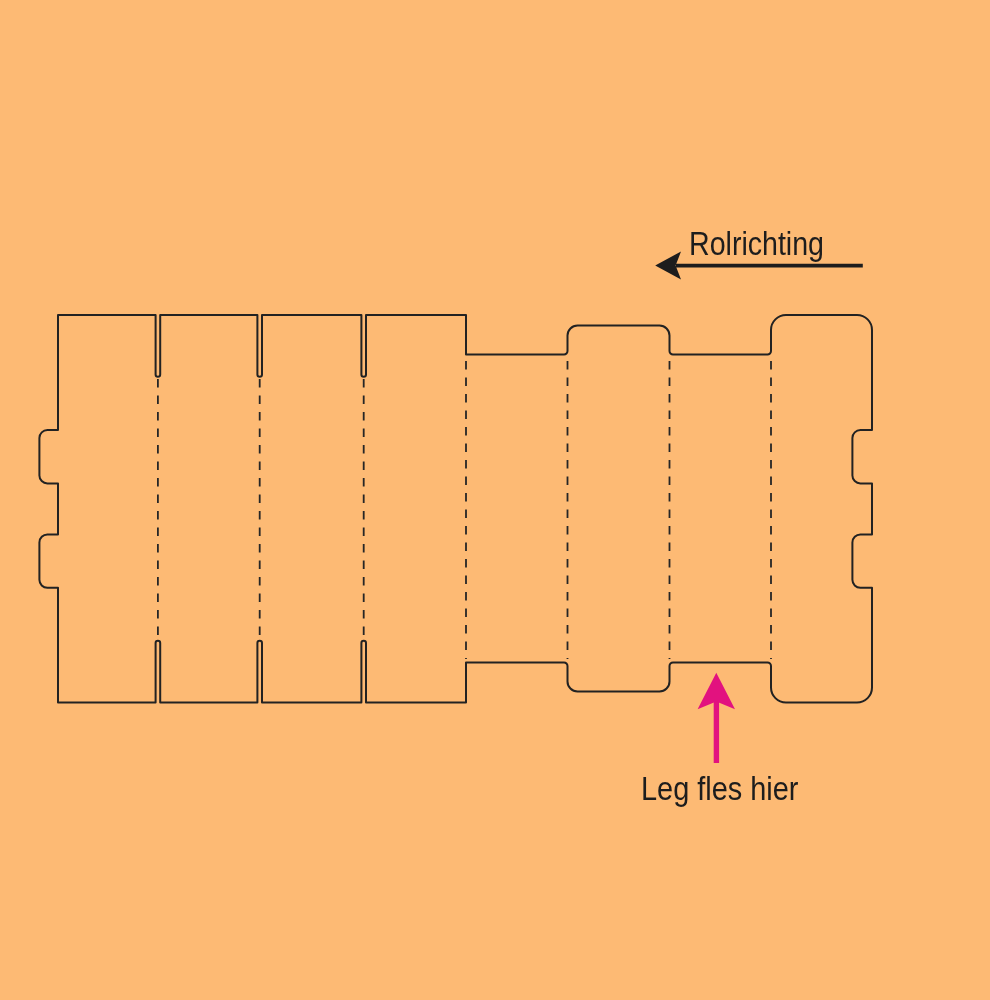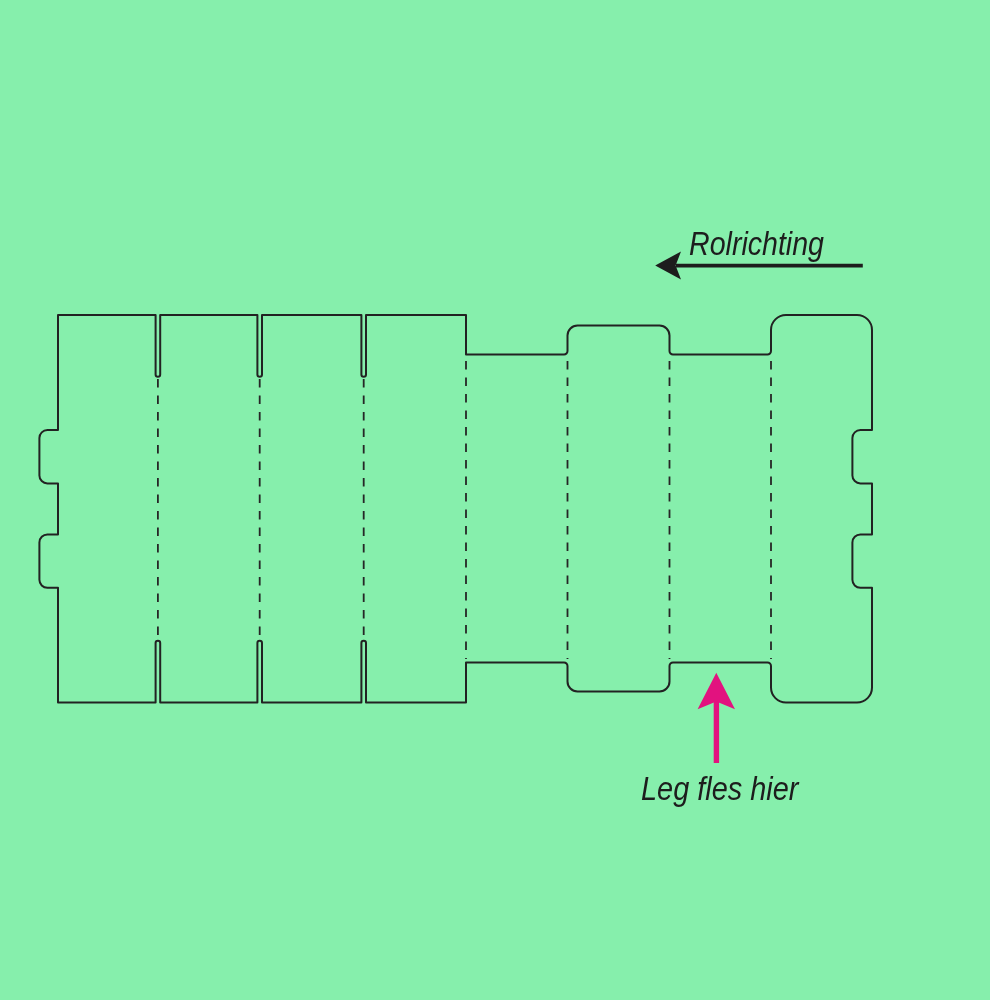--- a/index.html
+++ b/index.html
@@ -1,17 +1,17 @@
 <!DOCTYPE html>
 <html><head>
 <meta charset="utf-8">
 <style>
   html,body{margin:0;padding:0;background:#ffffff;}
-  .page{position:relative;width:990px;height:1000px;background:#86efac;overflow:hidden;
-        font-family:"Liberation Sans", sans-serif;font-style:italic;}
+  .page{position:relative;width:990px;height:1000px;background:#fdba74;overflow:hidden;
+        font-family:"Liberation Sans", sans-serif;}
 </style>
 </head>
 <body>
 <div class="page">
 <svg width="990" height="1000" viewBox="0 0 990 1000" xmlns="http://www.w3.org/2000/svg">
 
   <path d="M 58,315
            H 155.6 V 374.5 A 2.3 2.3 0 0 0 160.2,374.5 V 315
            H 257.4 V 374.5 A 2.3 2.3 0 0 0 262.0,374.5 V 315
            H 361.4 V 374.5 A 2.3 2.3 0 0 0 366.0,374.5 V 315

